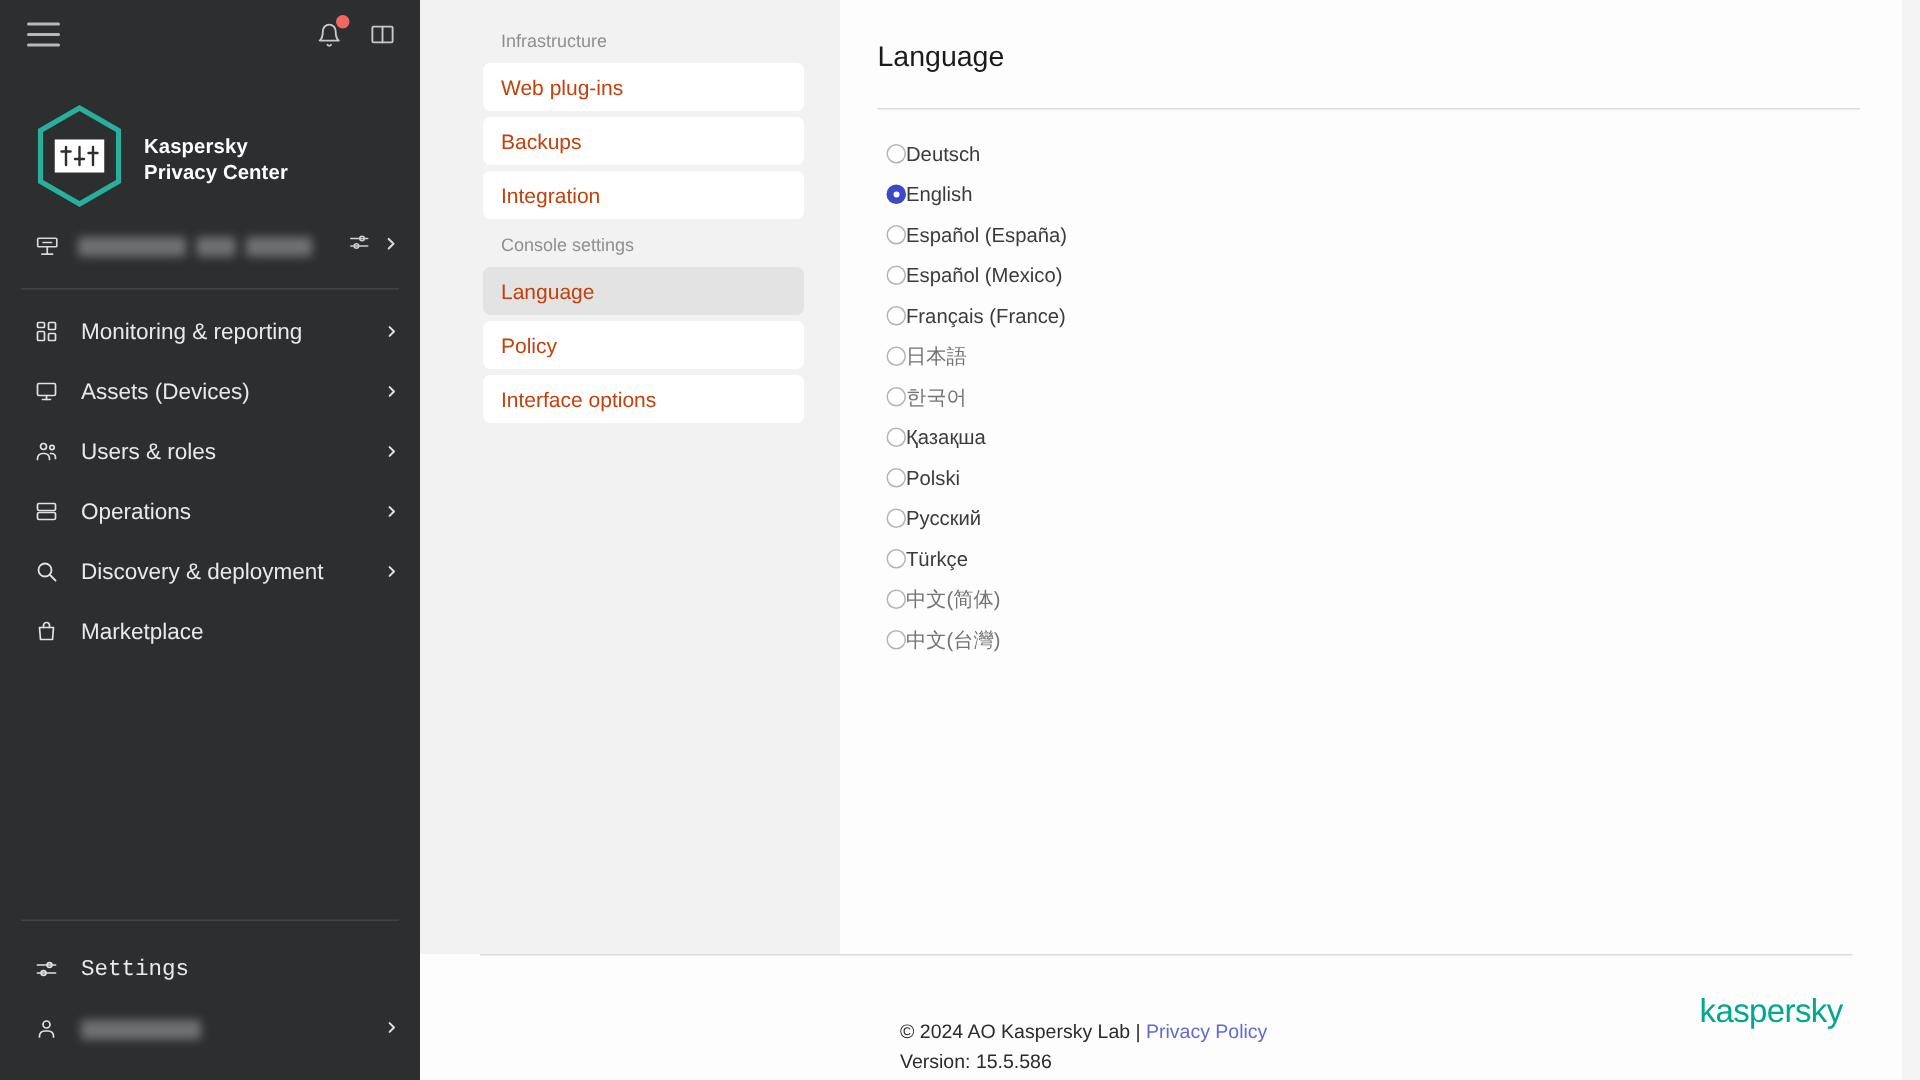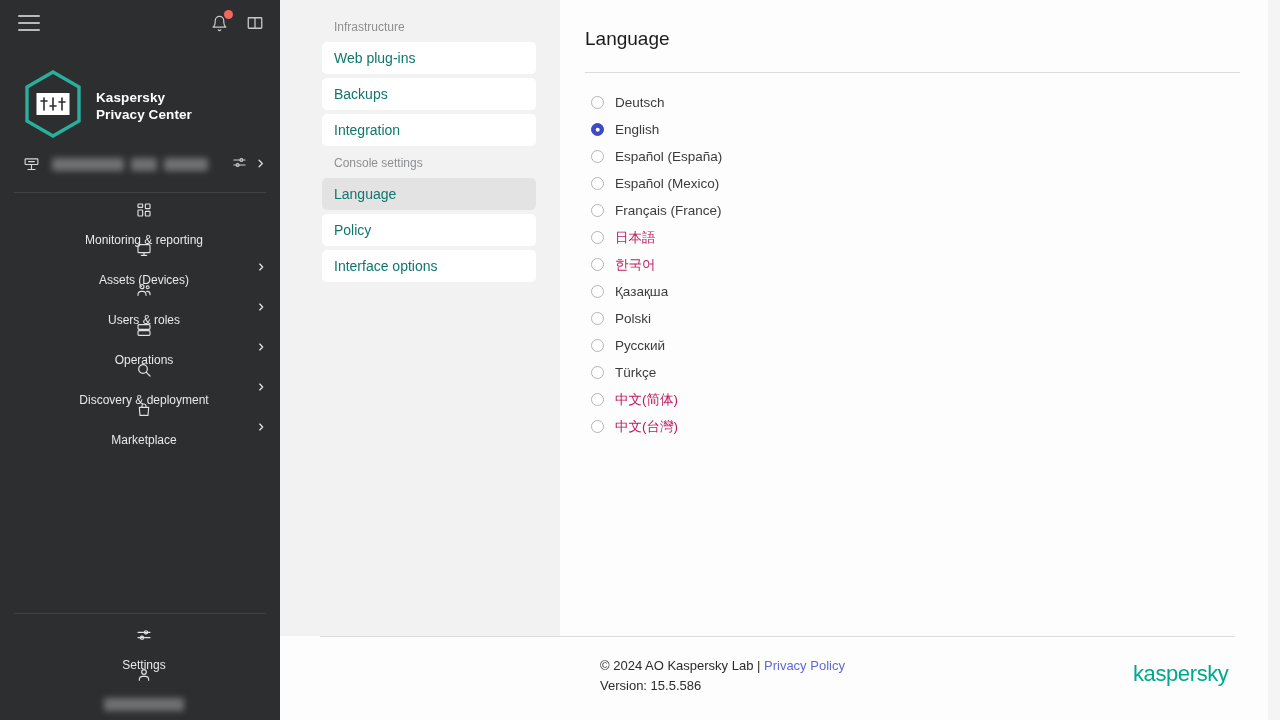--- a/index.html
+++ b/index.html
@@ -62,86 +62,86 @@
     flex: 0 0 auto;
   }
   .sb-server .srv-icons { margin-left: auto; display: flex; align-items: center; gap: 8px; }
   .sb-sep { height: 1px; background: #414345; margin: 6px 14px 0 14px; }
 
   .sb-nav { padding-top: 8px; }
   .nav-item {
     display: flex; align-items: center; gap: 14px;
     height: 40px; padding: 0 14px 0 22px;
     cursor: pointer;
-    font-size: 12px; color: #e9e9e9; flex-direction: column;
+    font-size: 15px; color: #e9e9e9;
   }
   .nav-item .chev { margin-left: auto; }
   .nav-ico { width: 18px; height: 18px; flex: 0 0 18px; display: flex; align-items: center; justify-content: center; }
 
-  .sb-bottom { margin-top: auto; padding-bottom: 14px; }
+  .sb-bottom { margin-top: auto; padding-bottom: 14px; font-family: Liberation Mono, monospace; }
   .sb-bottom .sb-sep2 { height: 1px; background: #414345; margin: 0 14px 12px 14px; }
 
   
   .midpanel {
     width: 280px; flex: 0 0 280px;
     background: #f2f2f2;
     height: 636px;
     padding: 14px 24px 0 42px;
   }
   .group-label {
     font-size: 12px; color: #8d8f91;
     padding: 6px 0 8px 12px;
   }
   .mid-item {
     background: #ffffff;
     border-radius: 5px;
     height: 32px;
     display: flex; align-items: center;
     padding: 0 12px;
     margin-bottom: 4px;
-    font-size: 14px; color: #0f766e;
+    font-size: 14px; color: #c2410c;
     cursor: pointer;
   }
   .mid-item.selected { background: #e3e3e3; }
 
   
   .content {
     flex: 1 1 auto;
     background: #fdfdfd;
     height: 636px;
     padding: 28px 40px 0 25px;
     position: relative;
   }
   .page-title { font-size: 19px; color: #1b1b1b; font-weight: normal; }
   .title-rule { height: 1px; background: #dcdcdc; margin: 22px 0 16px 0; }
 
-  .radio-row { display: flex; align-items: center; gap: 11px; height: 27px; cursor: pointer; padding-left: 6px; }
+  .radio-row { display: flex; align-items: center; height: 27px; cursor: pointer; padding-left: 6px; }
   .radio {
     width: 13px; height: 13px; border-radius: 50%;
     border: 1.4px solid #b4b4b4; background: #fff;
     flex: 0 0 13px; position: relative;
   }
   .radio.checked { border: 1.4px solid #3d49c8; background: #3d49c8; }
   .radio.checked::after {
     content: ""; position: absolute; left: 50%; top: 50%;
     width: 4.6px; height: 4.6px; border-radius: 50%;
     background: #ffffff; transform: translate(-50%, -50%);
   }
   .radio-label { font-size: 13.5px; color: #3b3b3b; }
-  .radio-label.cjk { color: #be185d; }
+  .radio-label.cjk { color: #737373; }
 
   
   .footer {
     position: absolute; left: 280px; top: 636px;
     width: 1000px; height: 84px;
     background: #fdfdfd;
   }
   .footer-rule { position: absolute; left: 40px; top: 0; width: 915px; height: 1px; background: #dcdcdc; }
   .footer-txt {
-    position: absolute; left: 320px; top: 20px;
+    position: absolute; left: 320px; top: 42px;
     font-size: 13px; color: #2b2b2b; line-height: 1.55;
   }
   .footer-txt a { color: #6169d6; text-decoration: none; }
   .k-logo {
     position: absolute; left: 853px; top: 25px;
     font-size: 22px; color: #00a88e; letter-spacing: -0.4px;
   }
 
   
   .scrollbar { position: absolute; right: 0; top: 0; width: 12px; height: 720px; background: #f4f4f4; }

